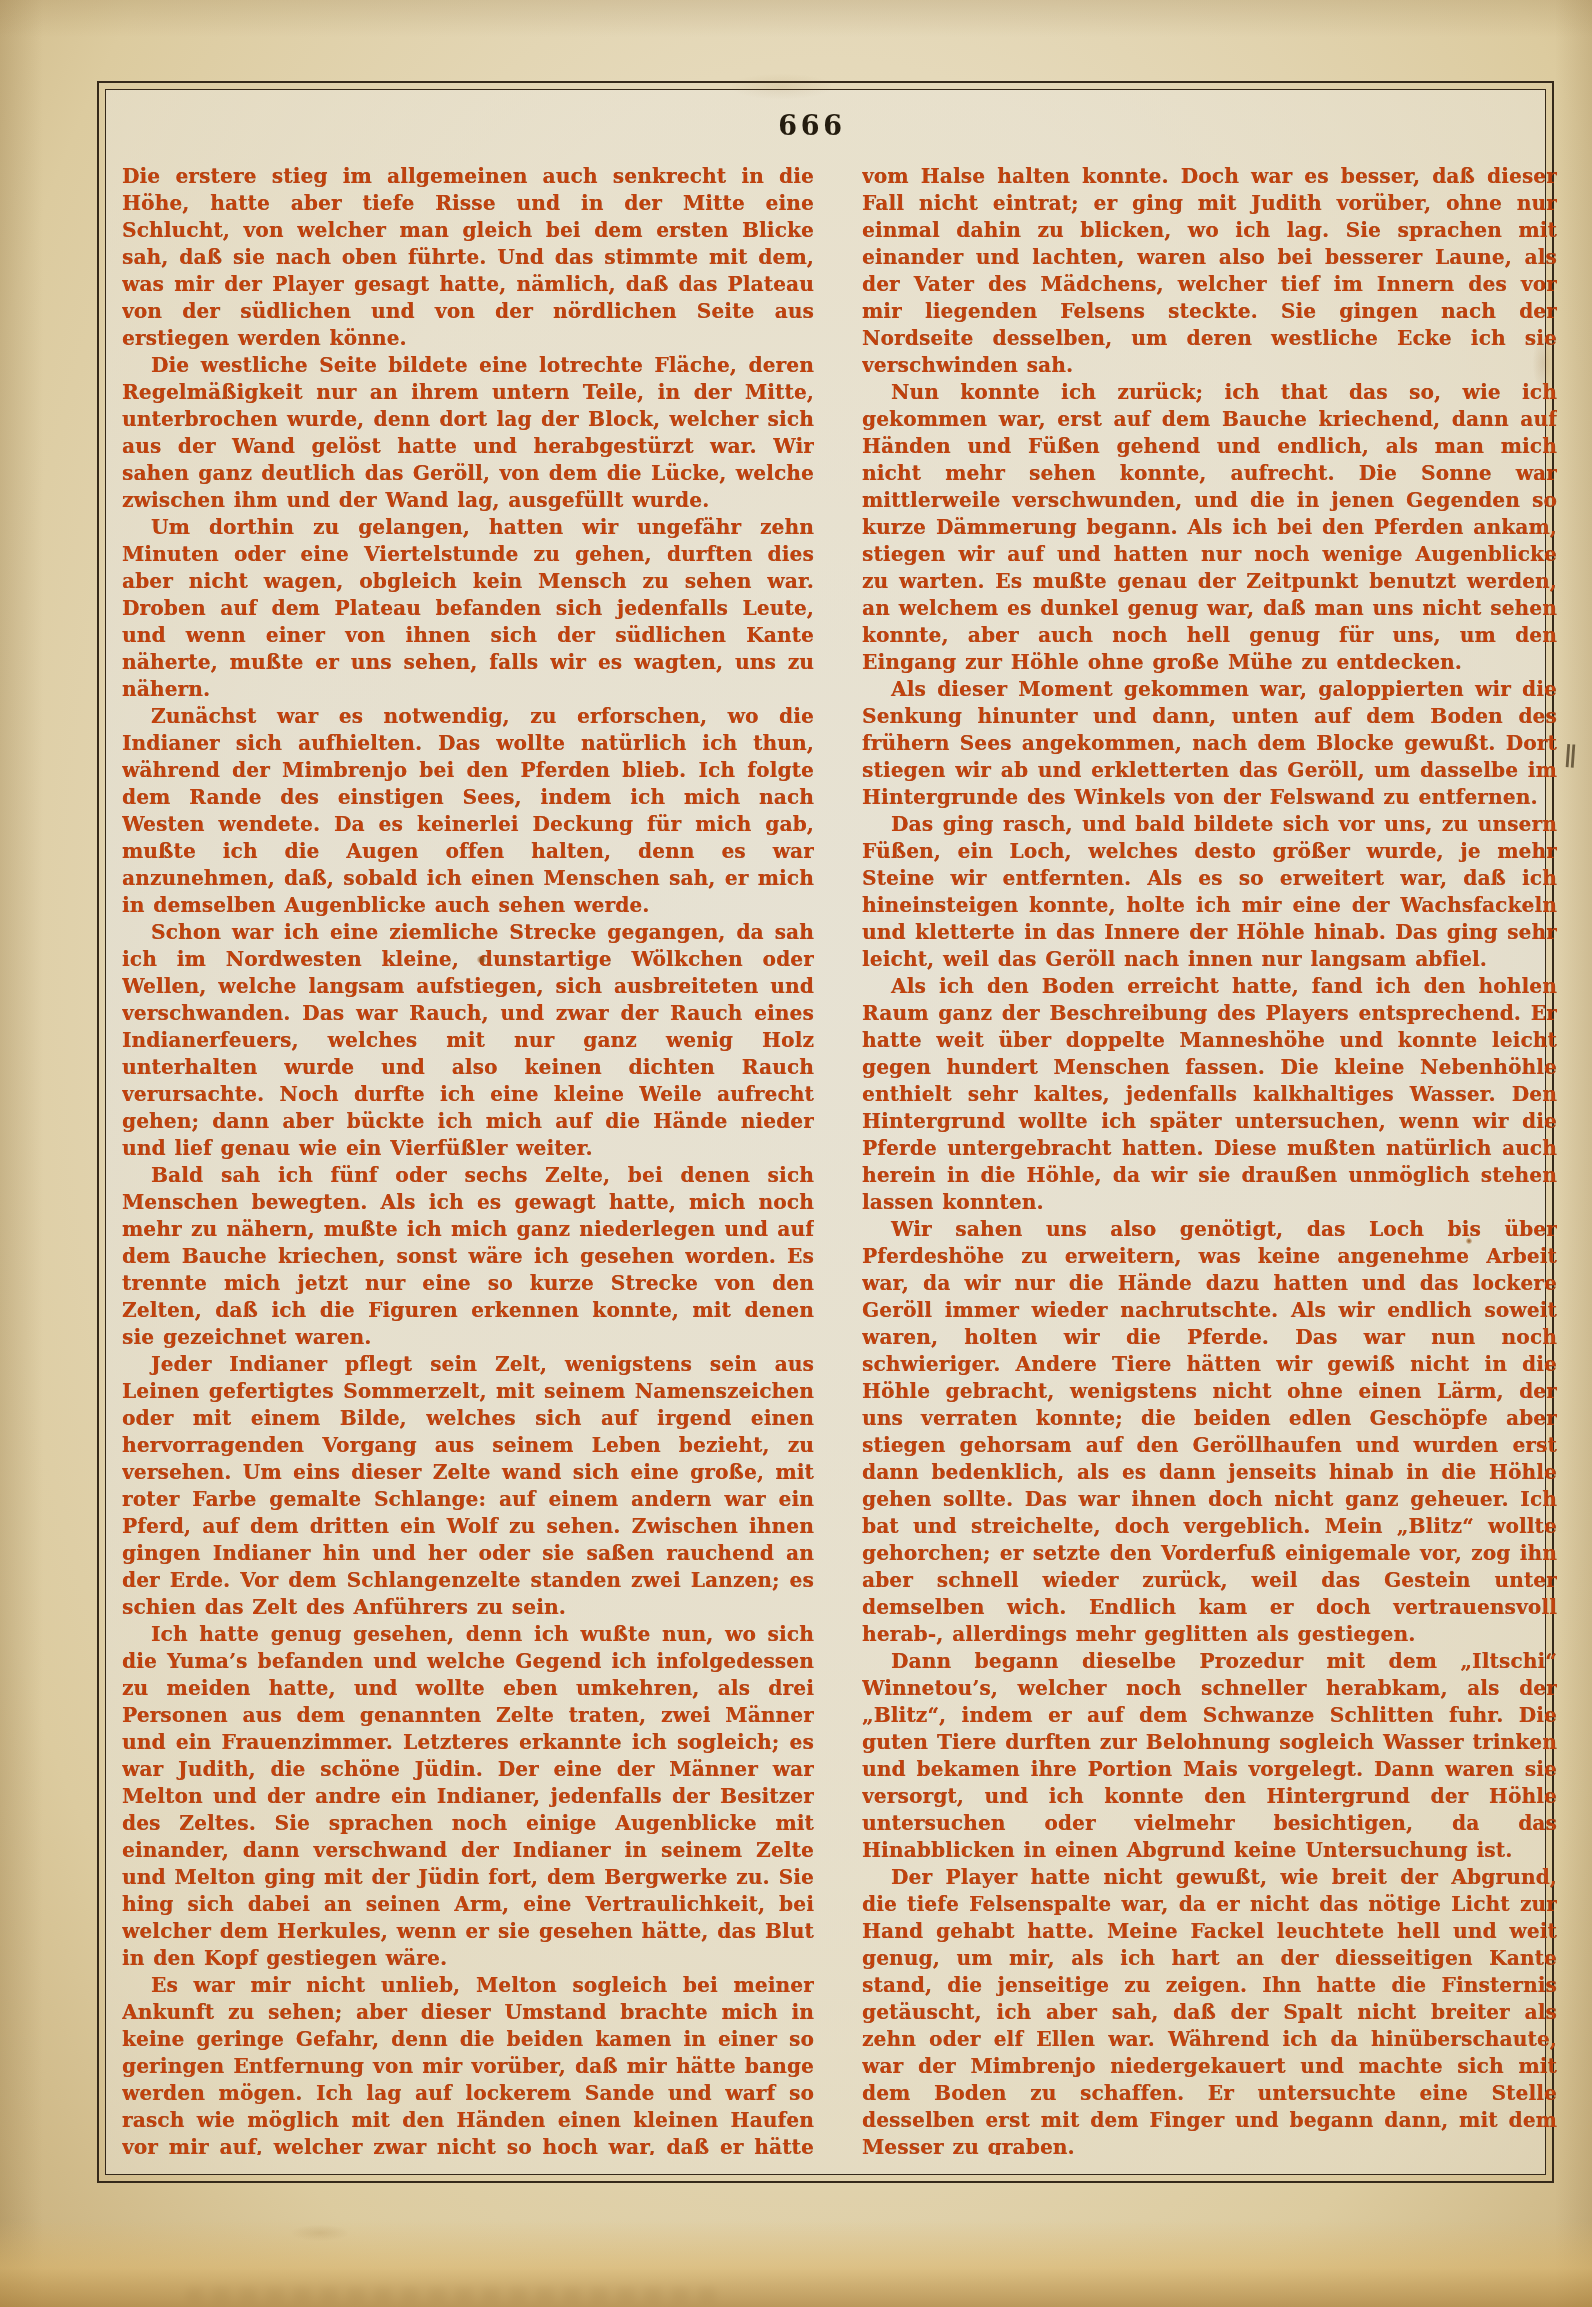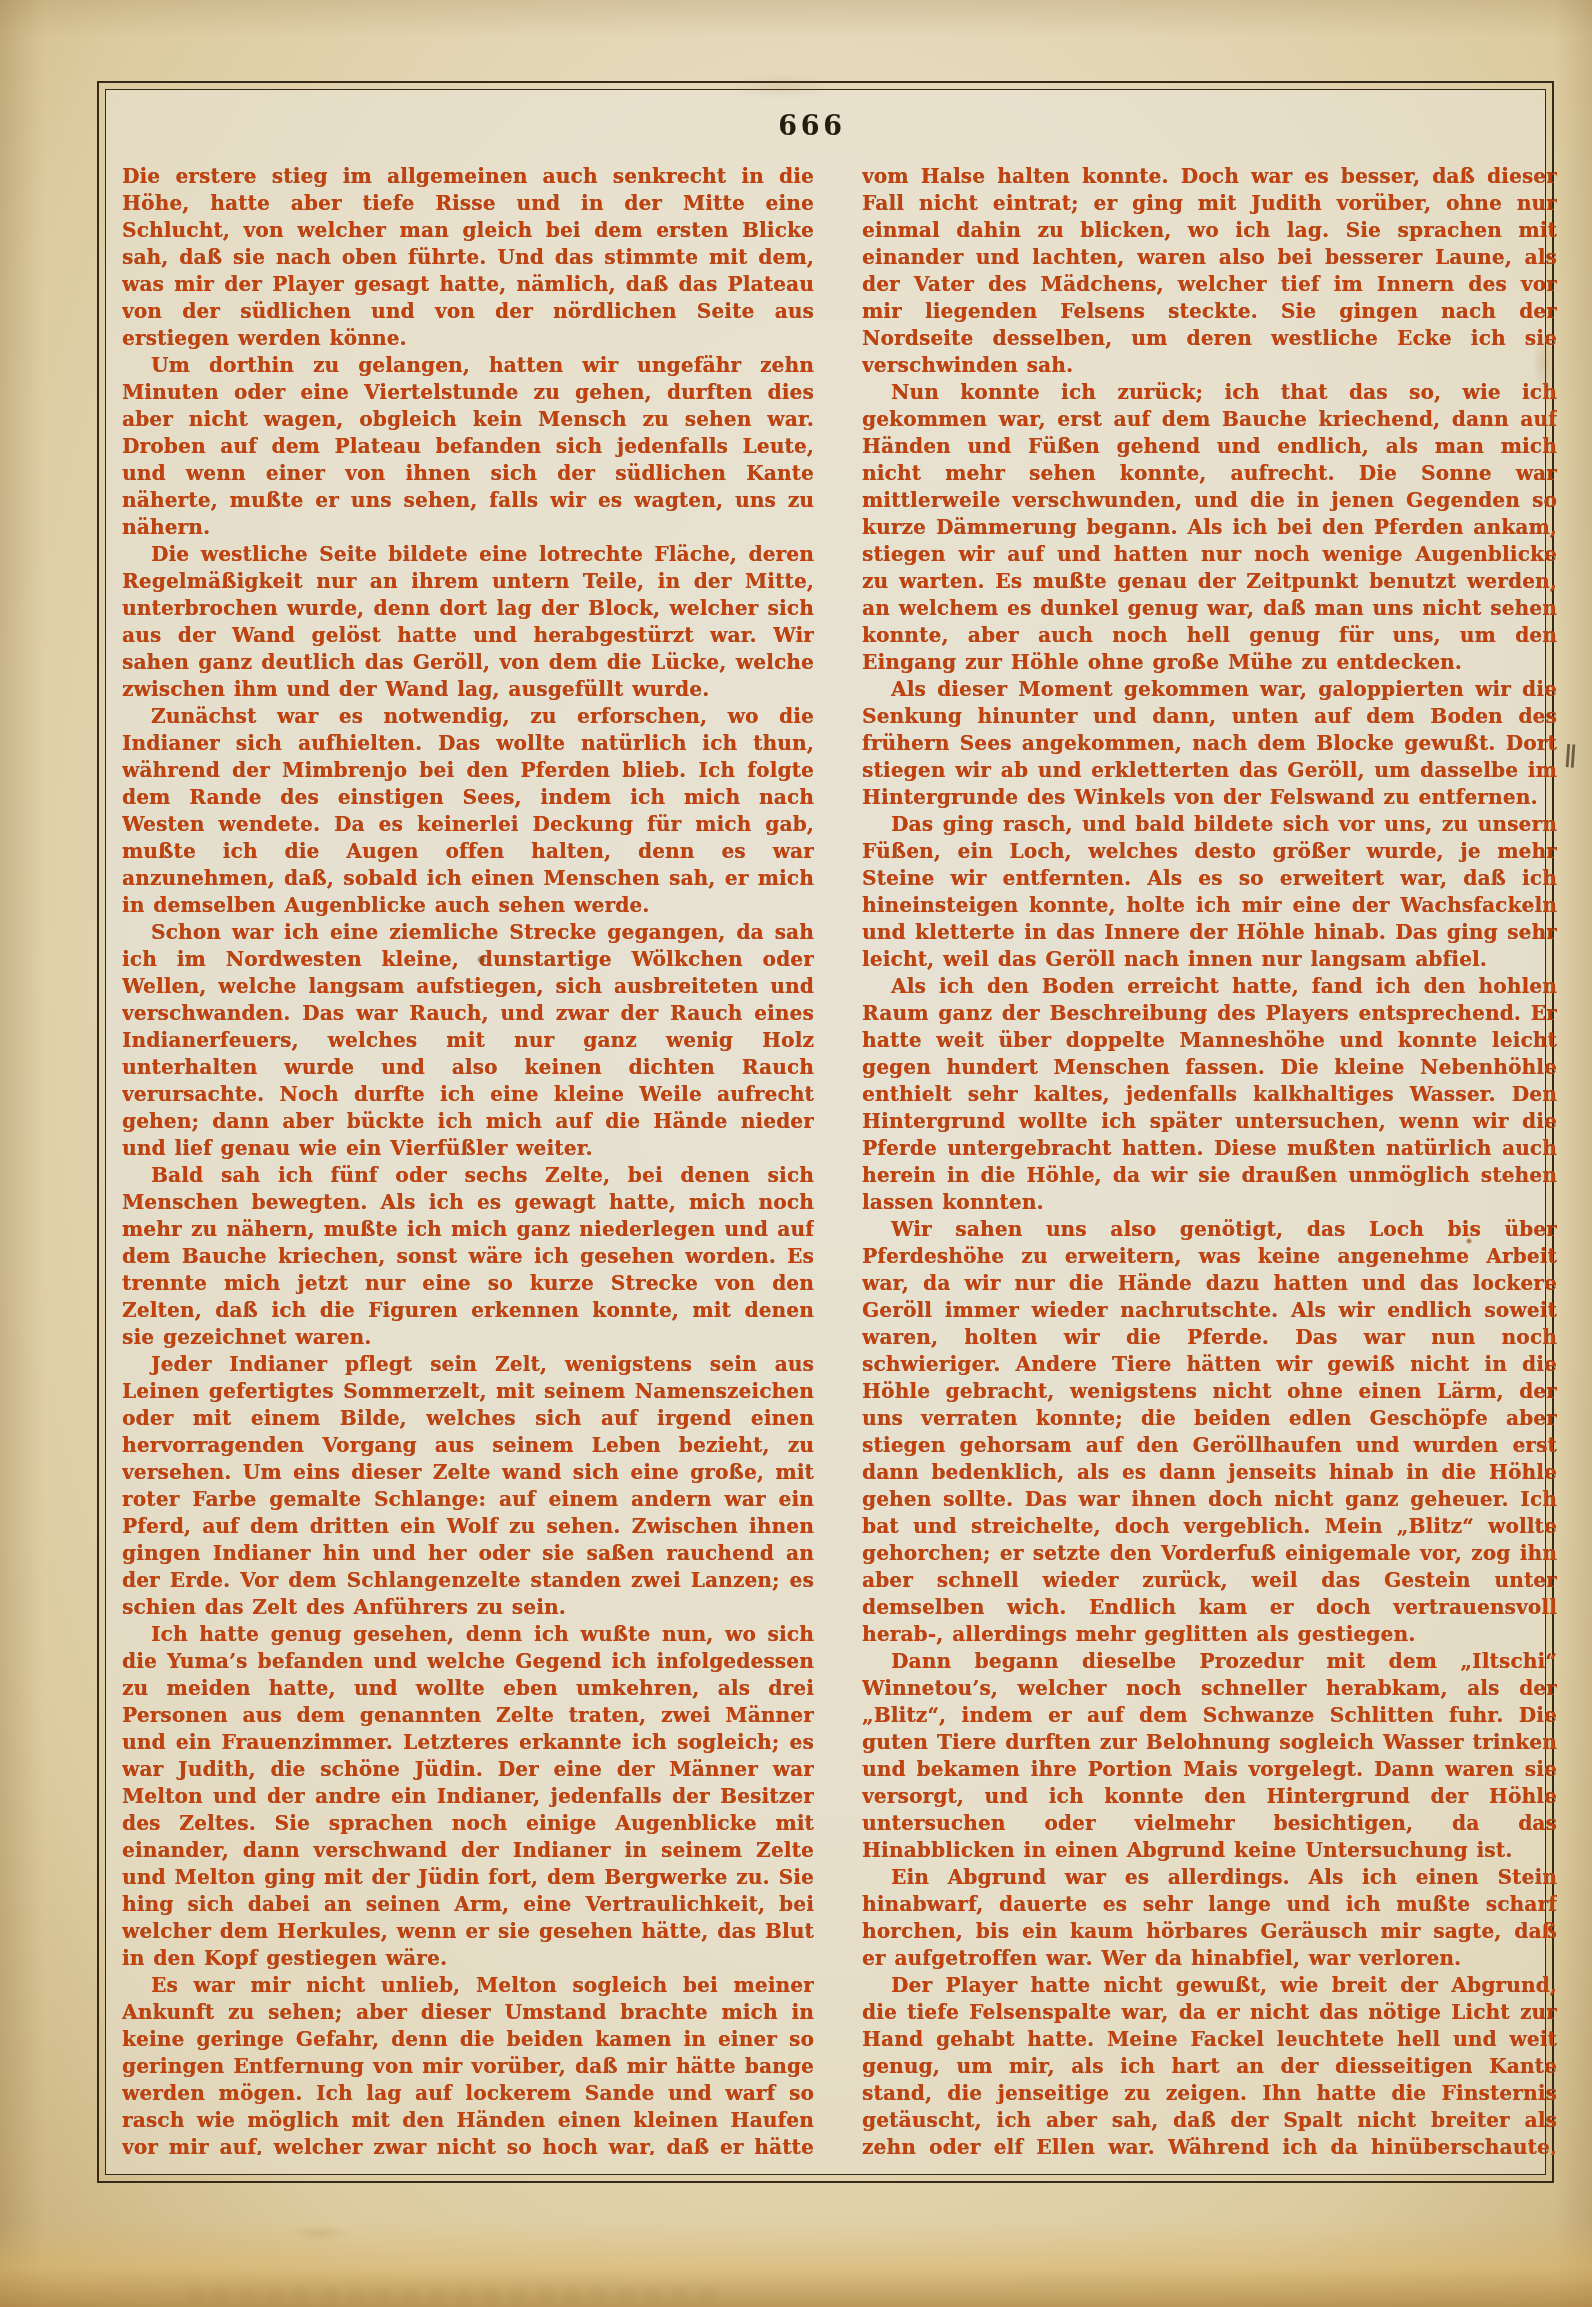--- a/index.html
+++ b/index.html
@@ -90,38 +90,37 @@
     <path d="M4,17 H84 M84,17 C96,6 108,6 112,12 C106,17 106,17 112,22 C108,28 96,28 84,17"></path>
   </svg>
   <span class="page-number">666</span>
   <svg class="orn" viewBox="0 0 120 34">
     <path d="M116,17 H36 M36,17 C24,6 12,6 8,12 C14,17 14,17 8,22 C12,28 24,28 36,17"></path>
   </svg>
 </div>
 
 <div class="col col-left">
     <p class="">Die erstere stieg im allgemeinen auch senkrecht in die Höhe, hatte aber tiefe Risse und in der Mitte eine Schlucht, von welcher man gleich bei dem ersten Blicke sah, daß sie nach oben führte. Und das stimmte mit dem, was mir der Player gesagt hatte, nämlich, daß das Plateau von der südlichen und von der nördlichen Seite aus erstiegen werden könne.</p>
+    <p class="ind">Die westliche Seite bildete eine lotrechte Fläche, deren Regelmäßigkeit nur an ihrem untern Teile, in der Mitte, unterbrochen wurde, denn dort lag der Block, welcher sich aus der Wand gelöst hatte und herabgestürzt war. Wir sahen ganz deutlich das Geröll, von dem die Lücke, welche zwischen ihm und der Wand lag, ausgefüllt wurde.</p>
     <p class="ind">Um dorthin zu gelangen, hatten wir ungefähr zehn Minuten oder eine Viertelstunde zu gehen, durften dies aber nicht wagen, obgleich kein Mensch zu sehen war. Droben auf dem Plateau befanden sich jedenfalls Leute, und wenn einer von ihnen sich der südlichen Kante näherte, mußte er uns sehen, falls wir es wagten, uns zu nähern.</p>
-    <p class="ind">Die westliche Seite bildete eine lotrechte Fläche, deren Regelmäßigkeit nur an ihrem untern Teile, in der Mitte, unterbrochen wurde, denn dort lag der Block, welcher sich aus der Wand gelöst hatte und herabgestürzt war. Wir sahen ganz deutlich das Geröll, von dem die Lücke, welche zwischen ihm und der Wand lag, ausgefüllt wurde.</p>
     <p class="ind">Zunächst war es notwendig, zu erforschen, wo die Indianer sich aufhielten. Das wollte natürlich ich thun, während der Mimbrenjo bei den Pferden blieb. Ich folgte dem Rande des einstigen Sees, indem ich mich nach Westen wendete. Da es keinerlei Deckung für mich gab, mußte ich die Augen offen halten, denn es war anzunehmen, daß, sobald ich einen Menschen sah, er mich in demselben Augenblicke auch sehen werde.</p>
     <p class="ind">Schon war ich eine ziemliche Strecke gegangen, da sah ich im Nordwesten kleine, dunstartige Wölkchen oder Wellen, welche langsam aufstiegen, sich ausbreiteten und verschwanden. Das war Rauch, und zwar der Rauch eines Indianerfeuers, welches mit nur ganz wenig Holz unterhalten wurde und also keinen dichten Rauch verursachte. Noch durfte ich eine kleine Weile aufrecht gehen; dann aber bückte ich mich auf die Hände nieder und lief genau wie ein Vierfüßler weiter.</p>
     <p class="ind">Bald sah ich fünf oder sechs Zelte, bei denen sich Menschen bewegten. Als ich es gewagt hatte, mich noch mehr zu nähern, mußte ich mich ganz niederlegen und auf dem Bauche kriechen, sonst wäre ich gesehen worden. Es trennte mich jetzt nur eine so kurze Strecke von den Zelten, daß ich die Figuren erkennen konnte, mit denen sie gezeichnet waren.</p>
     <p class="ind">Jeder Indianer pflegt sein Zelt, wenigstens sein aus Leinen gefertigtes Sommerzelt, mit seinem Namenszeichen oder mit einem Bilde, welches sich auf irgend einen hervorragenden Vorgang aus seinem Leben bezieht, zu versehen. Um eins dieser Zelte wand sich eine große, mit roter Farbe gemalte Schlange: auf einem andern war ein Pferd, auf dem dritten ein Wolf zu sehen. Zwischen ihnen gingen Indianer hin und her oder sie saßen rauchend an der Erde. Vor dem Schlangenzelte standen zwei Lanzen; es schien das Zelt des Anführers zu sein.</p>
     <p class="ind">Ich hatte genug gesehen, denn ich wußte nun, wo sich die Yuma’s befanden und welche Gegend ich infolgedessen zu meiden hatte, und wollte eben umkehren, als drei Personen aus dem genannten Zelte traten, zwei Männer und ein Frauenzimmer. Letzteres erkannte ich sogleich; es war Judith, die schöne Jüdin. Der eine der Männer war Melton und der andre ein Indianer, jedenfalls der Besitzer des Zeltes. Sie sprachen noch einige Augenblicke mit einander, dann verschwand der Indianer in seinem Zelte und Melton ging mit der Jüdin fort, dem Bergwerke zu. Sie hing sich dabei an seinen Arm, eine Vertraulichkeit, bei welcher dem Herkules, wenn er sie gesehen hätte, das Blut in den Kopf gestiegen wäre.</p>
     <p class="ind">Es war mir nicht unlieb, Melton sogleich bei meiner Ankunft zu sehen; aber dieser Umstand brachte mich in keine geringe Gefahr, denn die beiden kamen in einer so geringen Entfernung von mir vorüber, daß mir hätte bange werden mögen. Ich lag auf lockerem Sande und warf so rasch wie möglich mit den Händen einen kleinen Haufen vor mir auf, welcher zwar nicht so hoch war, daß er hätte auffallen müssen, mir aber doch soviel Schutz gewährte, daß mich nur ein mißtrauisches Auge entdecken konnte.</p>
   </div>
 <div class="col col-right">
     <p class="">vom Halse halten konnte. Doch war es besser, daß dieser Fall nicht eintrat; er ging mit Judith vorüber, ohne nur einmal dahin zu blicken, wo ich lag. Sie sprachen mit einander und lachten, waren also bei besserer Laune, als der Vater des Mädchens, welcher tief im Innern des vor mir liegenden Felsens steckte. Sie gingen nach der Nordseite desselben, um deren westliche Ecke ich sie verschwinden sah.</p>
     <p class="ind">Nun konnte ich zurück; ich that das so, wie ich gekommen war, erst auf dem Bauche kriechend, dann auf Händen und Füßen gehend und endlich, als man mich nicht mehr sehen konnte, aufrecht. Die Sonne war mittlerweile verschwunden, und die in jenen Gegenden so kurze Dämmerung begann. Als ich bei den Pferden ankam, stiegen wir auf und hatten nur noch wenige Augenblicke zu warten. Es mußte genau der Zeitpunkt benutzt werden, an welchem es dunkel genug war, daß man uns nicht sehen konnte, aber auch noch hell genug für uns, um den Eingang zur Höhle ohne große Mühe zu entdecken.</p>
     <p class="ind">Als dieser Moment gekommen war, galoppierten wir die Senkung hinunter und dann, unten auf dem Boden des frühern Sees angekommen, nach dem Blocke gewußt. Dort stiegen wir ab und erkletterten das Geröll, um dasselbe im Hintergrunde des Winkels von der Felswand zu entfernen.</p>
     <p class="ind">Das ging rasch, und bald bildete sich vor uns, zu unsern Füßen, ein Loch, welches desto größer wurde, je mehr Steine wir entfernten. Als es so erweitert war, daß ich hineinsteigen konnte, holte ich mir eine der Wachsfackeln und kletterte in das Innere der Höhle hinab. Das ging sehr leicht, weil das Geröll nach innen nur langsam abfiel.</p>
     <p class="ind">Als ich den Boden erreicht hatte, fand ich den hohlen Raum ganz der Beschreibung des Players entsprechend. Er hatte weit über doppelte Manneshöhe und konnte leicht gegen hundert Menschen fassen. Die kleine Nebenhöhle enthielt sehr kaltes, jedenfalls kalkhaltiges Wasser. Den Hintergrund wollte ich später untersuchen, wenn wir die Pferde untergebracht hatten. Diese mußten natürlich auch herein in die Höhle, da wir sie draußen unmöglich stehen lassen konnten.</p>
     <p class="ind">Wir sahen uns also genötigt, das Loch bis über Pferdeshöhe zu erweitern, was keine angenehme Arbeit war, da wir nur die Hände dazu hatten und das lockere Geröll immer wieder nachrutschte. Als wir endlich soweit waren, holten wir die Pferde. Das war nun noch schwieriger. Andere Tiere hätten wir gewiß nicht in die Höhle gebracht, wenigstens nicht ohne einen Lärm, der uns verraten konnte; die beiden edlen Geschöpfe aber stiegen gehorsam auf den Geröllhaufen und wurden erst dann bedenklich, als es dann jenseits hinab in die Höhle gehen sollte. Das war ihnen doch nicht ganz geheuer. Ich bat und streichelte, doch vergeblich. Mein „Blitz“ wollte gehorchen; er setzte den Vorderfuß einigemale vor, zog ihn aber schnell wieder zurück, weil das Gestein unter demselben wich. Endlich kam er doch vertrauensvoll herab-, allerdings mehr geglitten als gestiegen.</p>
     <p class="ind">Dann begann dieselbe Prozedur mit dem „Iltschi“ Winnetou’s, welcher noch schneller herabkam, als der „Blitz“, indem er auf dem Schwanze Schlitten fuhr. Die guten Tiere durften zur Belohnung sogleich Wasser trinken und bekamen ihre Portion Mais vorgelegt. Dann waren sie versorgt, und ich konnte den Hintergrund der Höhle untersuchen oder vielmehr besichtigen, da das Hinabblicken in einen Abgrund keine Untersuchung ist.</p>
-    <p class="ind">Ein Abgrund war es allerdings. Als ich einen Stein hinabwarf, dauerte es sehr lange und ich mußte scharf horchen, bis ein kaum hörbares Geräusch mir sagte, daß er aufgetroffen war. Wer da hinabfiel, war verloren.</p>
     <p class="ind">Der Player hatte nicht gewußt, wie breit der Abgrund, die tiefe Felsenspalte war, da er nicht das nötige Licht zur Hand gehabt hatte. Meine Fackel leuchtete hell und weit genug, um mir, als ich hart an der diesseitigen Kante stand, die jenseitige zu zeigen. Ihn hatte die Finsternis getäuscht, ich aber sah, daß der Spalt nicht breiter als zehn oder elf Ellen war. Während ich da hinüberschaute, war der Mimbrenjo niedergekauert und machte sich mit dem Boden zu schaffen. Er untersuchte eine Stelle desselben erst mit dem Finger und begann dann, mit dem Messer zu graben.</p>
   </div>
 
 <div class="margin-mark">∥</div>
 
 <div class="stain s1"></div>
 <div class="stain s2"></div>
 <div class="stain s3"></div>
 <div class="stain s4"></div>
 <div class="stain s5"></div>

